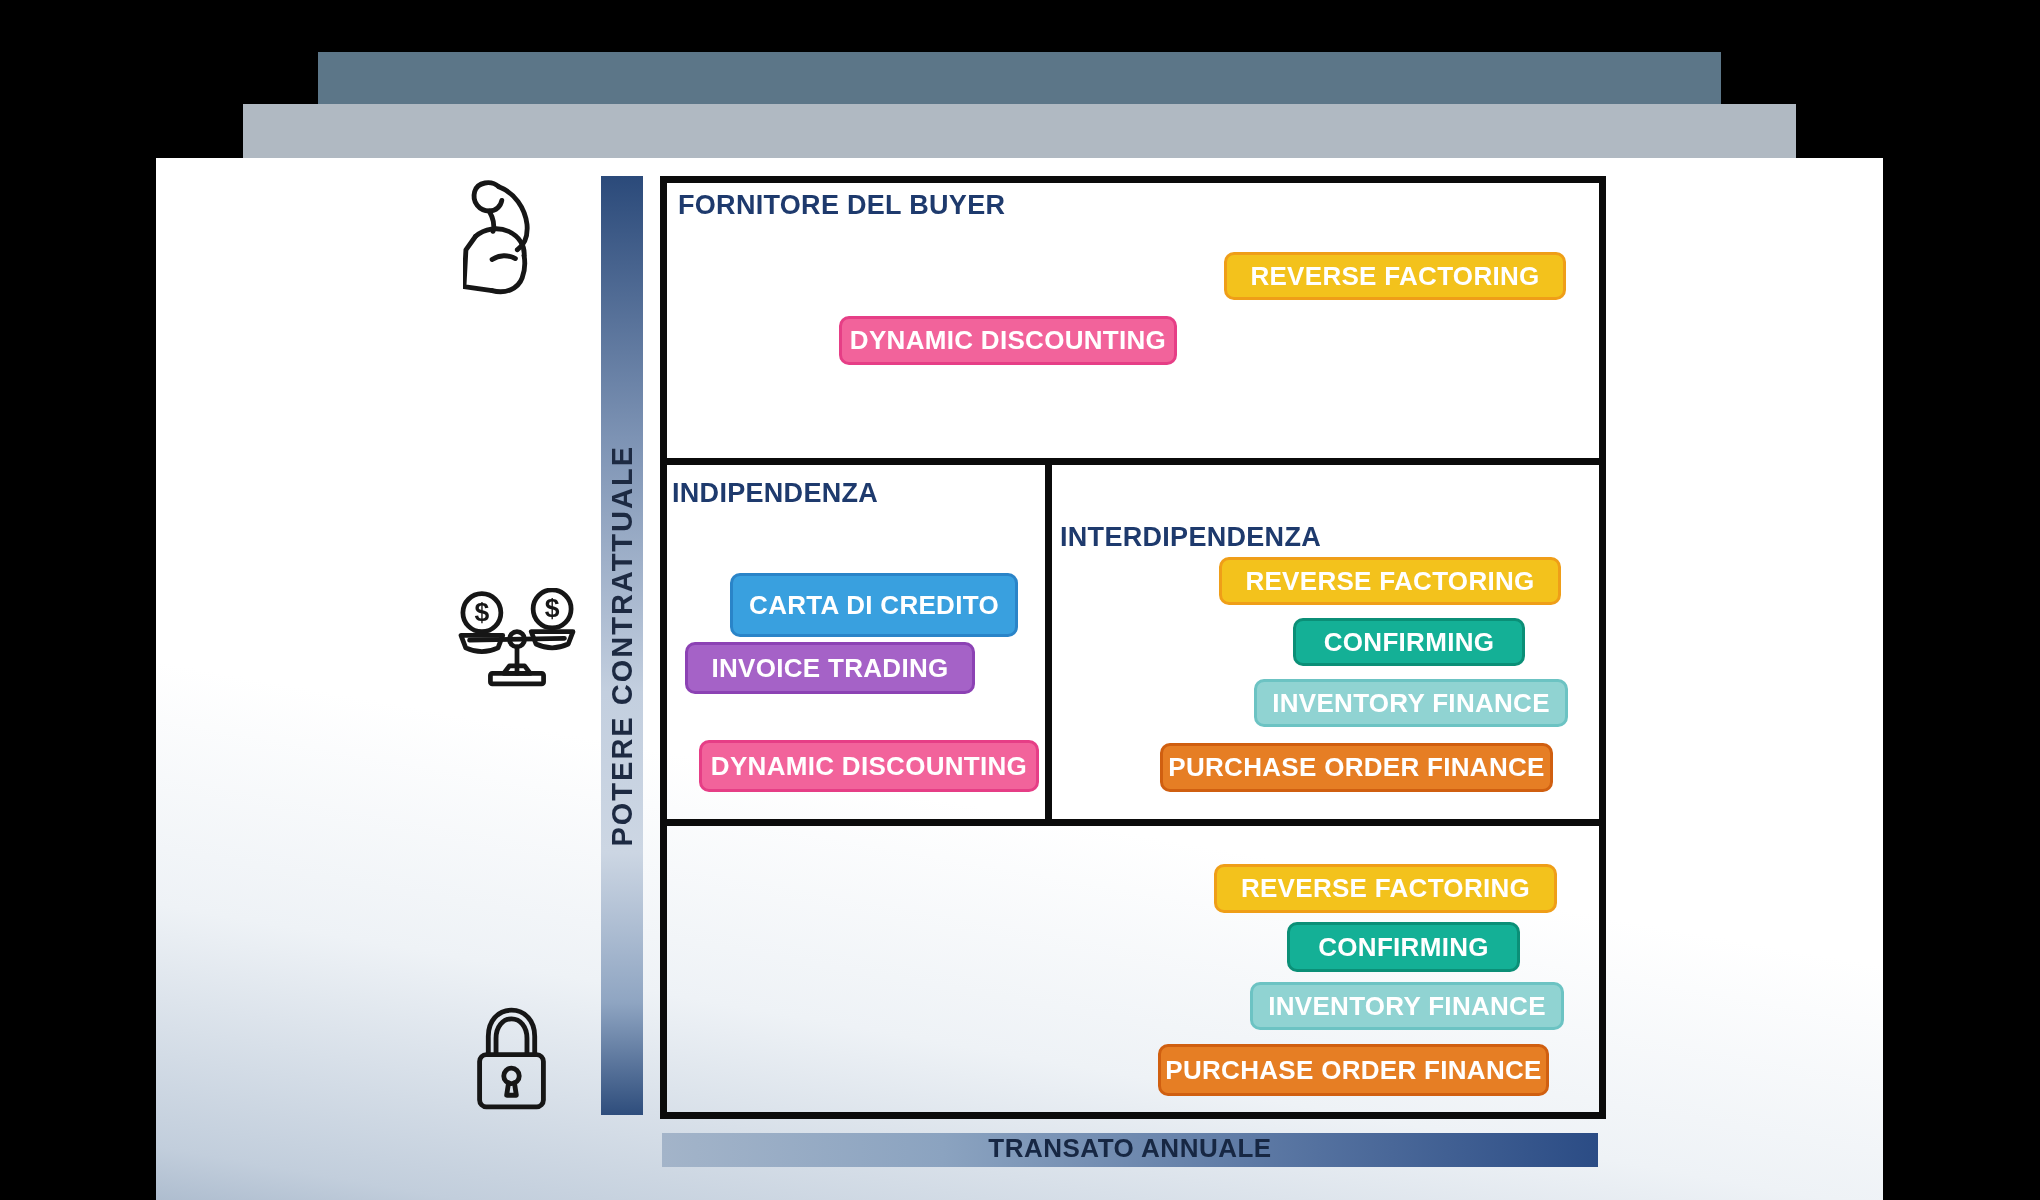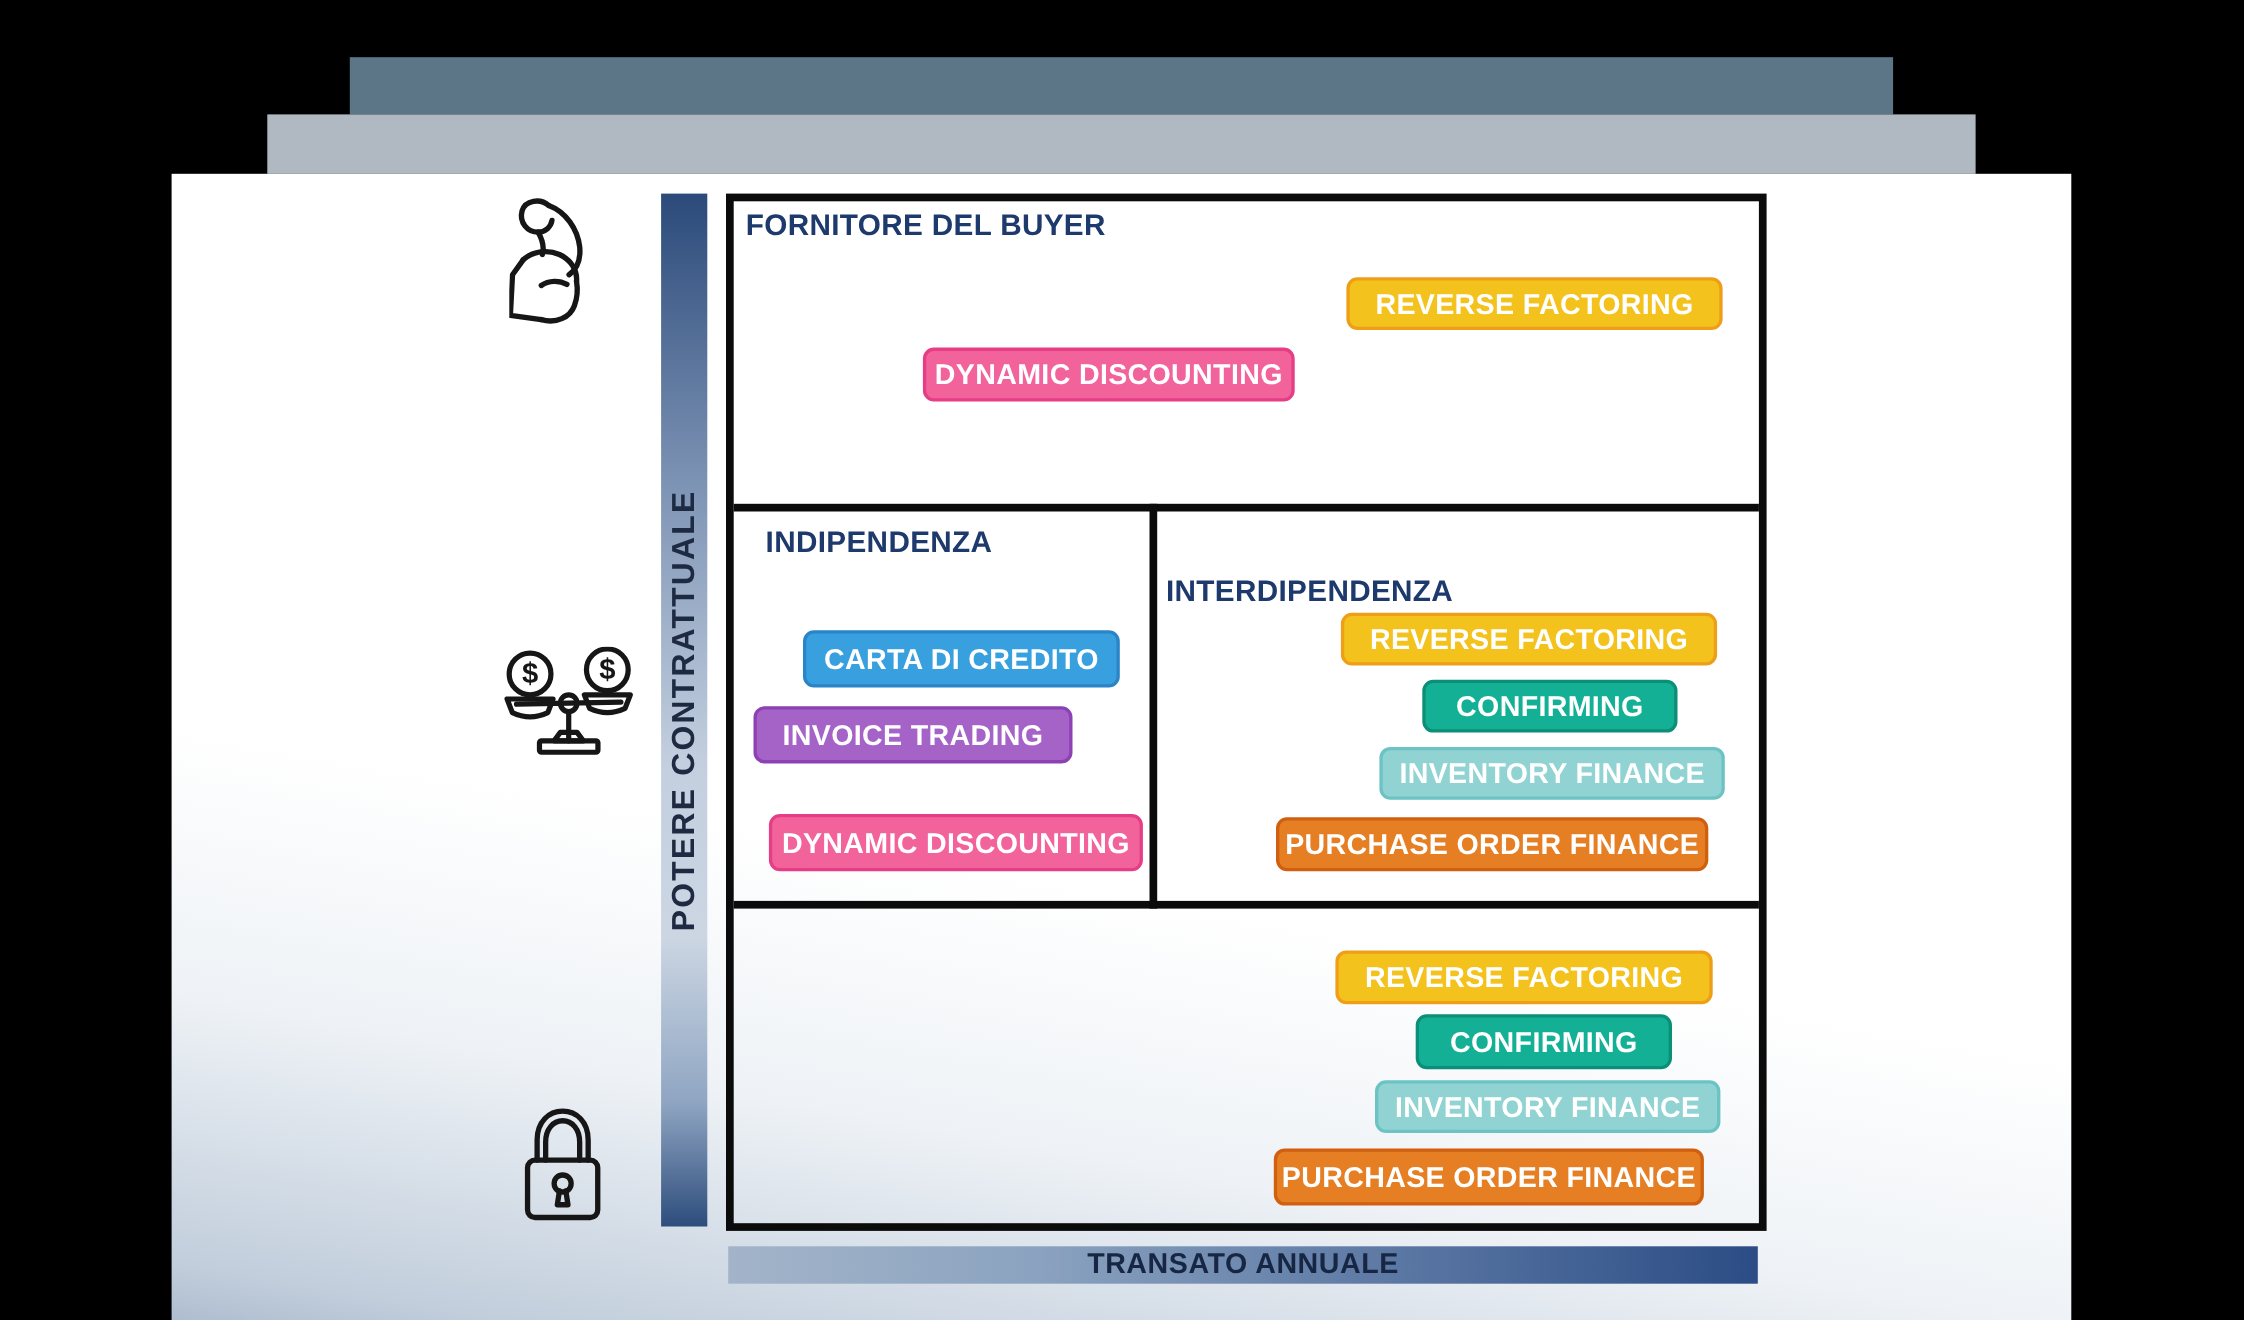--- a/index.html
+++ b/index.html
@@ -101,27 +101,27 @@
     <span class="vbar-label">POTERE CONTRATTUALE</span>
   </div>
 
   <div class="matrix">
     <div class="divider hdiv1"></div>
     <div class="divider hdiv2"></div>
     <div class="divider vdiv"></div>
   </div>
 
   <div class="q-title" style="left:522px;top:32px;">FORNITORE DEL BUYER</div>
-  <div class="q-title" style="left:540px;top:320px;text-align:right;">INDIPENDENZA</div>
+  <div class="q-title" style="left:516px;top:320px;text-align:right;">INDIPENDENZA</div>
   <div class="q-title" style="left:904px;top:332px;margin-top:32px;">INTERDIPENDENZA</div>
 
   <div class="pill" style="left: 1068px; top: 94px; width: 342px; height: 48px; background: rgb(243, 194, 28); border-color: rgb(239, 158, 24);">REVERSE FACTORING</div>
   <div class="pill" style="left: 683px; top: 158px; width: 338px; height: 49px; background: rgb(242, 99, 155); border-color: rgb(230, 62, 134);">DYNAMIC DISCOUNTING</div>
 
-  <div class="pill" style="left: 574px; top: 415px; width: 288px; height: 52px; background: rgb(57, 160, 223); border-color: rgb(42, 132, 200);">CARTA DI CREDITO</div>
+  <div class="pill" style="left: 574px; top: 415px; width: 288px; height: 64px; background: rgb(57, 160, 223); border-color: rgb(42, 132, 200);">CARTA DI CREDITO</div>
   <div class="pill" style="left: 529px; top: 484px; width: 290px; height: 52px; background: rgb(165, 98, 199); border-color: rgb(140, 66, 180);">INVOICE TRADING</div>
   <div class="pill" style="left: 543px; top: 582px; width: 340px; height: 52px; background: rgb(242, 99, 155); border-color: rgb(230, 62, 134);">DYNAMIC DISCOUNTING</div>
 
   <div class="pill" style="left: 1063px; top: 399px; width: 342px; height: 48px; background: rgb(243, 194, 28); border-color: rgb(239, 158, 24);">REVERSE FACTORING</div>
   <div class="pill" style="left: 1137px; top: 460px; width: 232px; height: 48px; background: rgb(20, 176, 150); border-color: rgb(11, 143, 119);">CONFIRMING</div>
   <div class="pill" style="left: 1098px; top: 521px; width: 314px; height: 48px; background: rgb(144, 211, 210); border-color: rgb(108, 195, 195);">INVENTORY FINANCE</div>
   <div class="pill" style="left: 1004px; top: 585px; width: 393px; height: 49px; background: rgb(230, 126, 36); border-color: rgb(208, 95, 16);">PURCHASE ORDER FINANCE</div>
 
   <div class="pill" style="left: 1058px; top: 706px; width: 343px; height: 49px; background: rgb(243, 194, 28); border-color: rgb(239, 158, 24);">REVERSE FACTORING</div>
   <div class="pill" style="left: 1131px; top: 764px; width: 233px; height: 50px; background: rgb(20, 176, 150); border-color: rgb(11, 143, 119);">CONFIRMING</div>

